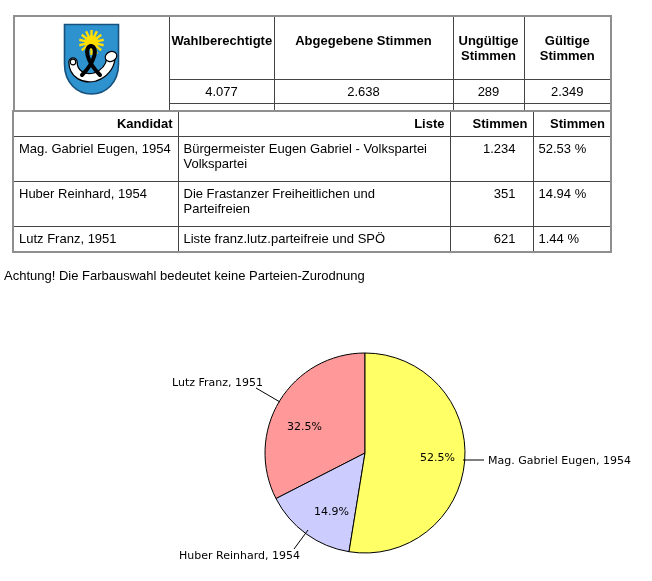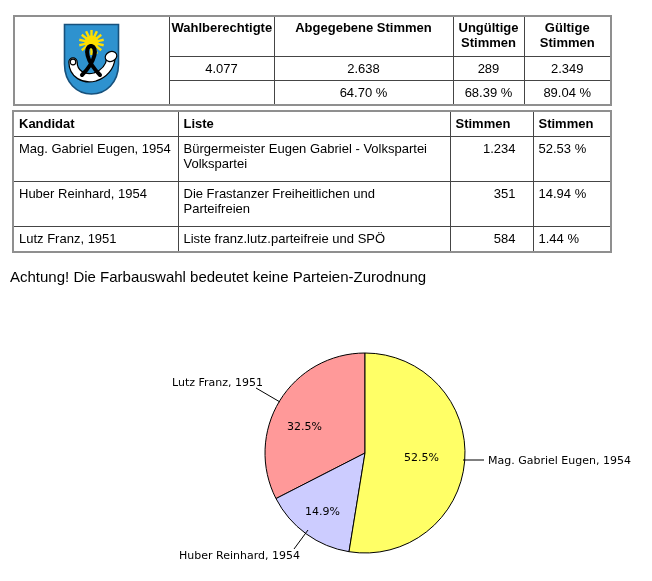--- a/index.html
+++ b/index.html
@@ -7,52 +7,52 @@
        font-family:"Liberation Sans",sans-serif;color:#000;}
 
   
   table{border-collapse:collapse;table-layout:fixed;background:#fff;}
   .tbl{position:absolute;border:2px solid #8f8f8f;}
   .tbl th,.tbl td{border:1px solid #454545;vertical-align:top;
                   font-size:13px;line-height:15px;padding:4px 5px;overflow:hidden;}
   .tbl th{font-weight:bold;}
 
   #summary-table{left:13px;top:15px;width:597px;}
-  #summary-table th{text-align:center;padding:3px 2px;}
+  #summary-table th{text-align:center;padding:16px 2px;}
   #summary-table td{text-align:center;}
   .nowrap{white-space:nowrap;}
   #summary-table .hdr-row{height:40px;}
   #summary-table .cnt-row{height:24px;}
   #summary-table .pct-row{height:17px;}
   .coat-cell{text-align:center;}
   .coat-cell svg{display:block;margin:2px auto 0;}
 
   #candidate-table{left:12px;top:110px;width:598px;}
-  #candidate-table th{text-align:left;}
-  #candidate-table th.c{text-align:left;}
+  #candidate-table th{text-align:right;}
+  #candidate-table th.c{text-align:right;}
   #candidate-table .hdr-row{height:25px;}
   #candidate-table .tall{height:45px;}
   #candidate-table .short{height:26px;}
   td.num{text-align:right;padding-right:17px;}
   td.pct{text-align:left;padding-right:9px;}
 
   
-  #notice{position:absolute;left:10px;top:268px;font-size:15px;}
+  #notice{position:absolute;left:4px;top:268px;font-size:13px;}
 
   
   #chart{position:absolute;left:0;top:330px;width:652px;height:251px;}
   #pie-svg{position:absolute;left:0;top:0;}
   .chart-label{position:absolute;font-family:"DejaVu Sans",sans-serif;
                font-size:11px;white-space:nowrap;}
   #lbl-lutz{left:172px;top:46px;}
   #lbl-gabriel{left:488px;top:124px;}
   #lbl-huber{left:179px;top:219px;}
   #pct-lutz{left:287px;top:90px;}
-  #pct-gabriel{left:404px;top:121px;}
-  #pct-huber{left:305px;top:175px;}
+  #pct-gabriel{left:420px;top:121px;}
+  #pct-huber{left:314px;top:175px;}
 </style>
 </head>
 <body>
 
 <table id="summary-table" class="tbl">
   <colgroup>
       <col style="width:155px">
       <col style="width:105px">
       <col style="width:179px">
       <col style="width:71px">
@@ -134,21 +134,21 @@
   </tr>
   <tr class="tall">
     <td>Huber Reinhard, 1954</td>
     <td>Die Frastanzer Freiheitlichen und Parteifreien</td>
     <td class="num">351</td>
     <td class="pct">14.94 %</td>
   </tr>
   <tr class="short">
     <td>Lutz Franz, 1951</td>
     <td>Liste franz.lutz.parteifreie und SPÖ</td>
-    <td class="num">584</td>
+    <td class="num">621</td>
     <td class="pct">1.44 %</td>
   </tr>
 </tbody>
   </table>
 
 <div id="notice">Achtung! Die Farbauswahl bedeutet keine Parteien-Zurodnung</div>
 
 <div id="chart">
   <svg id="pie-svg" width="652" height="251" viewBox="0 0 652 251">
       <path d="M365,123 L275.99233291780945,168.58108380223018 A100,100 0 0 1 365,23 Z" fill="#FF9999" stroke="#000" stroke-width="1"></path>

